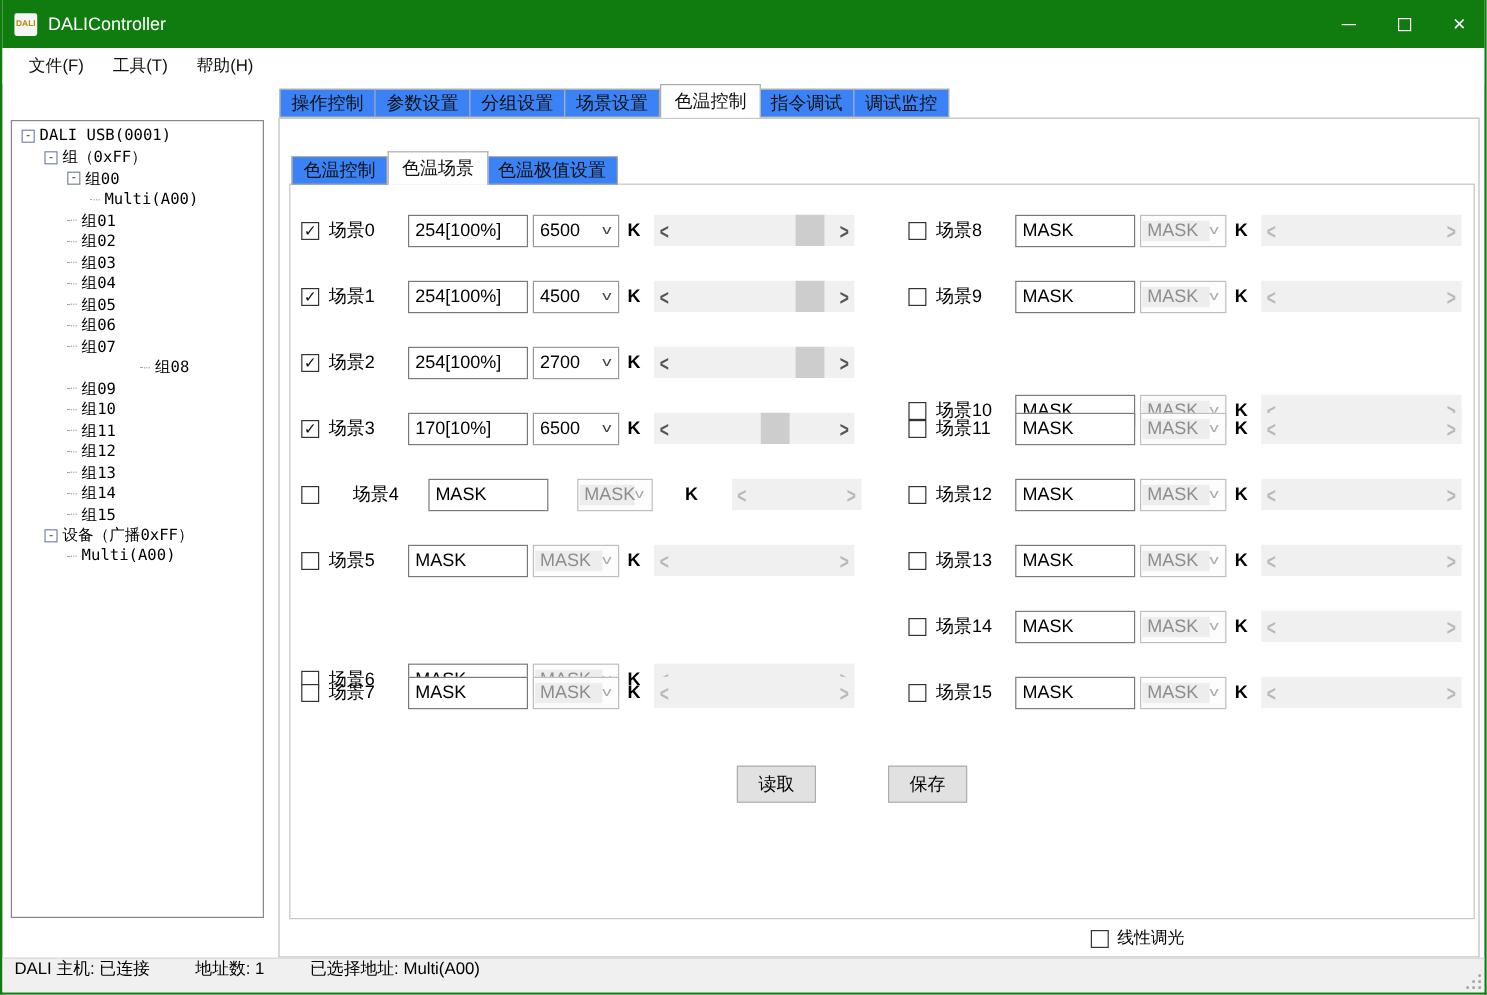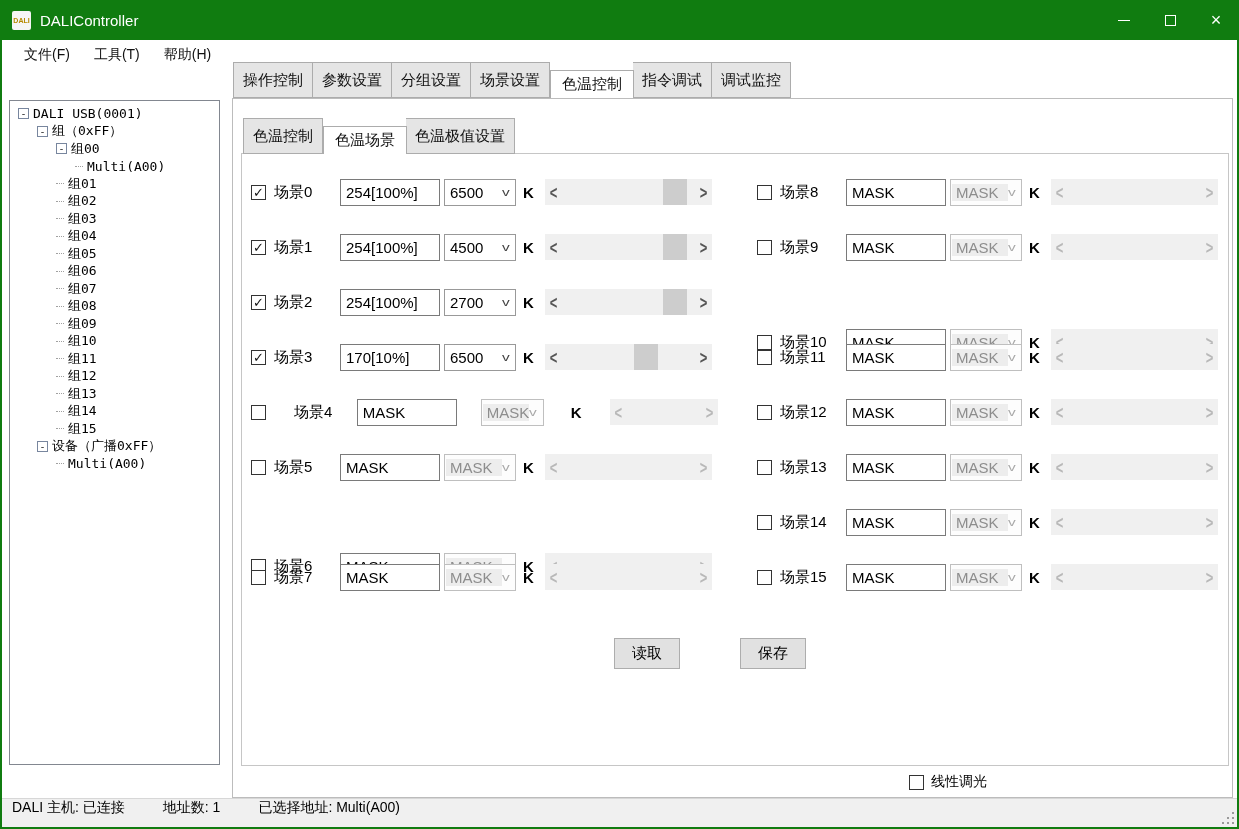--- a/index.html
+++ b/index.html
@@ -22,21 +22,21 @@
   .menu-item { font-size:14px; color:#111; padding:5px 12px; }
 
   
   .tree-panel { position:absolute; left:7px; top:100px; width:211px; height:665px; border:1px solid #828790; background:#fff; overflow:hidden; padding-top:4px; }
   .tree-row { display:flex; align-items:center; height:17.5px; font-family:"DejaVu Sans Mono","Liberation Mono",monospace; font-size:13px; color:#000; white-space:nowrap; }
   .expander { width:11px; height:11px; border:1px solid #78869e; background:#fff; display:flex; align-items:center; justify-content:center; font-size:10px; line-height:9px; color:#333; margin-right:4px; flex:none; }
   .leafdash { width:8px; height:0; border-top:1px dotted #a0a0a0; margin-right:4px; flex:none; }
 
   
   .tabstrip { position:absolute; left:231px; top:72px; height:26px; display:flex; align-items:flex-end; }
-  .tab { height:36px; padding:0 9px; display:flex; align-items:center; font-size:15px; color:#111; background:#e5e5e5; border:1px solid #acacac; border-left:none; }
+  .tab { height:24px; padding:0 9px; display:flex; align-items:center; font-size:15px; color:#111; background:#3b82f6; border:1px solid #acacac; border-left:none; }
   .tab:first-child { border-left:1px solid #acacac; }
   .tab.selected { background:#fff; height:28px; border-bottom:none; border-left:1px solid #acacac; margin:0 -1px 0 0; position:relative; z-index:3; padding:0 11px; }
 
   .tabpage { position:absolute; left:230px; top:98px; width:1001px; height:700px; border:1px solid #bcbcbc; background:#fff; }
 
   
   .subtabstrip { position:absolute; left:10px; top:29px; height:26px; display:flex; align-items:flex-end; z-index:2; }
   .subpage { position:absolute; left:8px; top:54px; width:988px; height:613px; border:1px solid #c6c6c6; background:#fff; }
 
   
@@ -135,21 +135,21 @@
         <span>组05</span>
       </div>
       <div class="tree-row" style="padding-left: 46px;">
         <span class="leafdash"></span>
         <span>组06</span>
       </div>
       <div class="tree-row" style="padding-left: 46px;">
         <span class="leafdash"></span>
         <span>组07</span>
       </div>
-      <div class="tree-row" style="padding-left: 46px;">
+      <div class="tree-row" style="padding-left: 46px; justify-content: center;">
         <span class="leafdash"></span>
         <span>组08</span>
       </div>
       <div class="tree-row" style="padding-left: 46px;">
         <span class="leafdash"></span>
         <span>组09</span>
       </div>
       <div class="tree-row" style="padding-left: 46px;">
         <span class="leafdash"></span>
         <span>组10</span>

